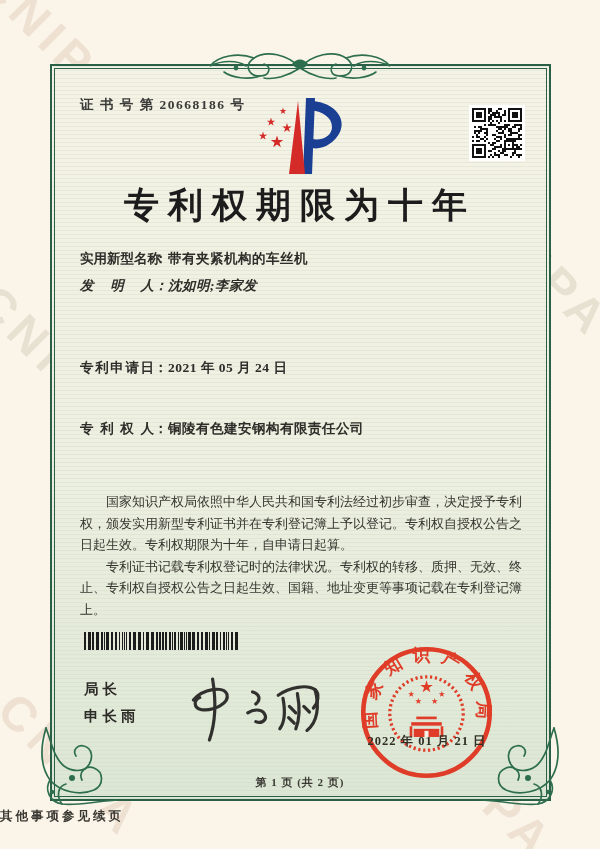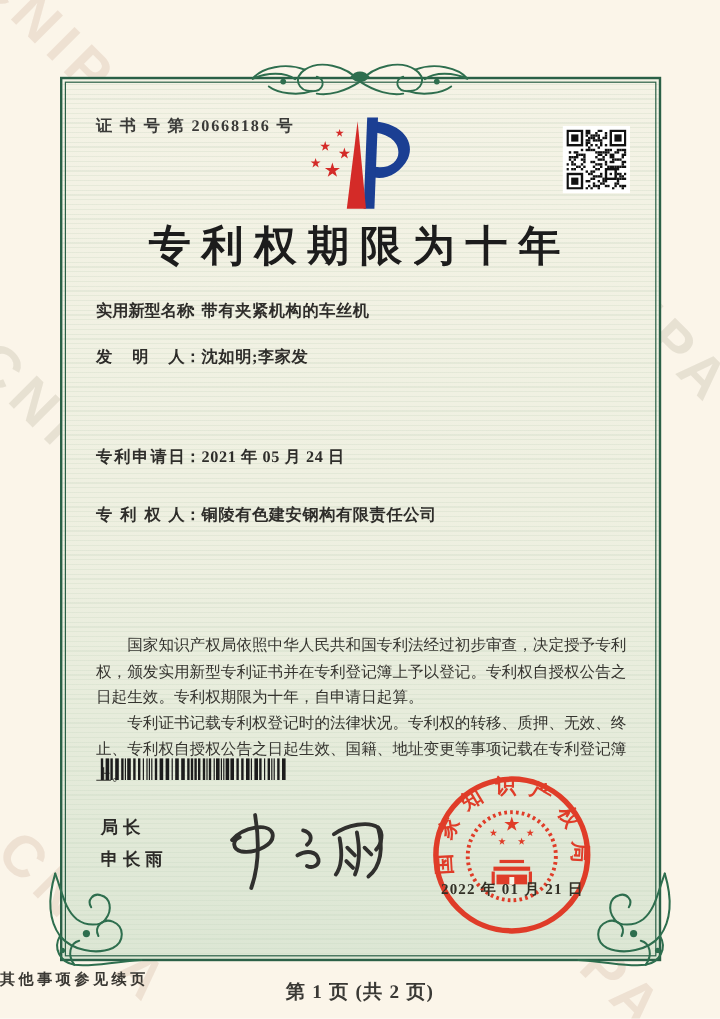--- a/index.html
+++ b/index.html
@@ -45,40 +45,40 @@
   
   .field { position:absolute; left:80px; font-size:13.5px; color:#2e2d2a; font-weight:600; white-space:nowrap; }
   .flabel { display:inline-block; width:74px; text-align:justify; text-align-last:justify; vertical-align:bottom; }
   .fcolon { display:inline-block; width:14px; }
   .fvalue { letter-spacing:0.5px; }
   .grant-no { position:absolute; left:310px; top:0; }
   
   .body-text {
     position:absolute; left:80px; top:491px; width:442px;
     font-size:13px; line-height:21.5px; color:#35342f;
-    text-align:justify; font-weight:500;margin-top:36px;
+    text-align:justify; font-weight:500;
   }
   .body-text p { text-indent:2em; }
   
   .barcode { position:absolute; left:84px; top:632px; width:156px; height:18px; display:flex; align-items:stretch; }
   .barcode .bar { background:#1c1c1c; height:100%; }
   .barcode .gap { background:transparent; height:100%; }
   
   .officer-title { position:absolute; left:84px; top:680px; font-size:14.5px; font-weight:600; letter-spacing:4px; color:#2c2b28; }
   .officer-name  { position:absolute; left:84px; top:707px; font-size:14.5px; font-weight:600; letter-spacing:4px; color:#2c2b28; }
   .signature { position:absolute; left:178px; top:668px; }
   .seal { position:absolute; left:350px; top:636px; opacity:0.93; }
   .seal-date {
     position:absolute; left:358px; top:733px; width:138px; text-align:center;
     font-size:12.5px; font-weight:700; color:#323026; letter-spacing:1px;
   }
   
   .page-line {
-    position:absolute; left:0; top:817px; width:600px; text-align:center;
-    font-size:16px; color:#3a3935; letter-spacing:1px; font-weight:600;
+    position:absolute; left:0; top:775px; width:600px; text-align:center;
+    font-size:11px; color:#3a3935; letter-spacing:1px; font-weight:600;
   }
   .cont-note {
     position:absolute; left:0; top:808px; width:600px; 
     font-size:12.5px; color:#3a3833; letter-spacing:3px; font-weight:600;
   }
 </style>
 </head>
 <body>
 
 <div class="page">
@@ -357,24 +357,24 @@
         <rect x="32" y="32" width="10" height="10" fill="#111"></rect>
         <rect x="34" y="34" width="6" height="6" fill="#fff"></rect>
         <rect x="36" y="36" width="2" height="2" fill="#111"></rect>
       </svg></div>
 
   <div class="title">专利权期限为十年</div>
 
   <div class="field" style="top:250px;">
     <span class="flabel">实用新型名称</span><span class="fcolon">：</span><span class="fvalue">带有夹紧机构的车丝机</span>
   </div>
-  <div class="field" style="top:289px;">
+  <div class="field" style="top:277px;font-style:italic;">
     <span class="flabel">发明人</span><span class="fcolon">：</span><span class="fvalue">沈如明;李家发</span>
   </div>
-  <div class="field" style="top:372px;">
+  <div class="field" style="top:359px;">
     <span class="flabel">专利申请日</span><span class="fcolon">：</span><span class="fvalue">2021 年 05 月 24 日</span>
   </div>
   <div class="field" style="top:396px;margin-top:24px;">
     <span class="flabel">专利权人</span><span class="fcolon">：</span><span class="fvalue">铜陵有色建安钢构有限责任公司</span>
   </div>
   <div class="field" style="top:466px; width:460px;">
   </div>
 
   <div class="body-text">
     <p>国家知识产权局依照中华人民共和国专利法经过初步审查，决定授予专利权，颁发实用新型专利证书并在专利登记簿上予以登记。专利权自授权公告之日起生效。专利权期限为十年，自申请日起算。</p>

